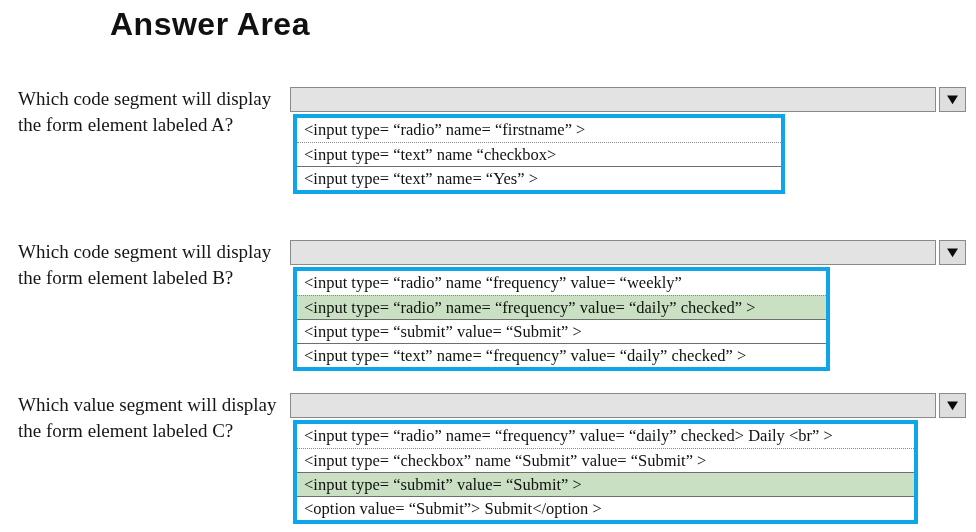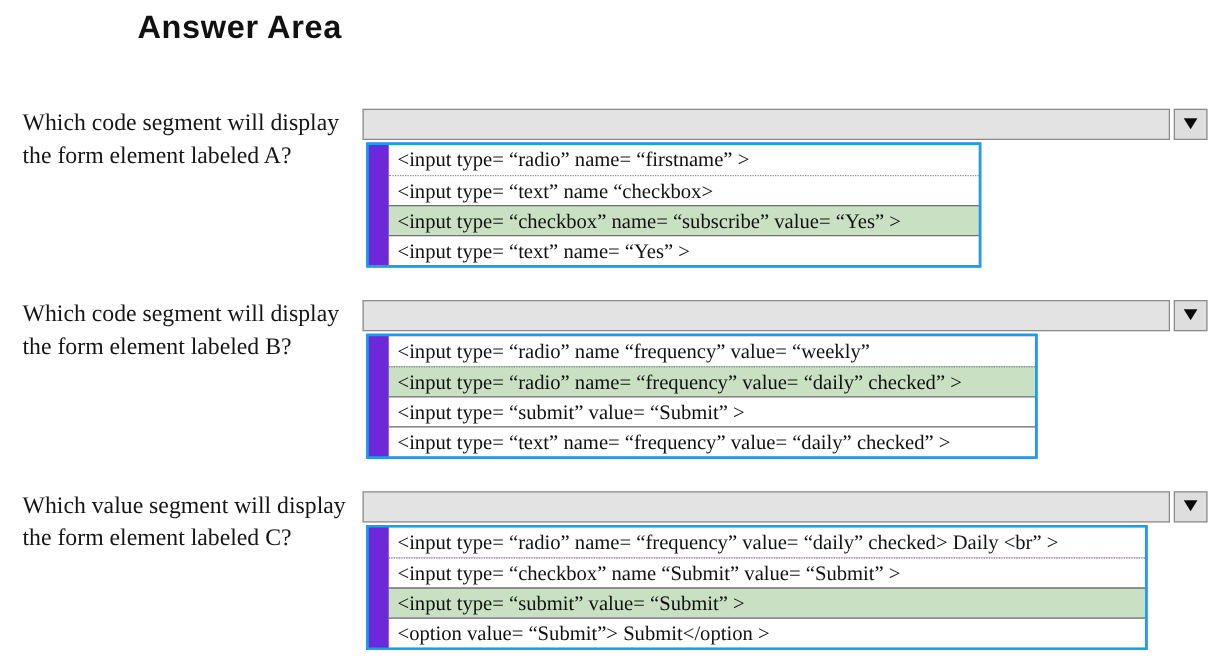--- a/index.html
+++ b/index.html
@@ -11,21 +11,21 @@
     background: #ffffff;
     font-family: "Liberation Serif", serif;
     color: #111111;
     overflow: hidden;
   }
   .title {
     position: absolute;
     left: 110px;
     top: 6px;
     font-family: "Liberation Sans", sans-serif;
-    font-size: 26px;
+    font-size: 32px;
     font-weight: 700;
     color: #111111;
     letter-spacing: 0.5px;
   }
   .question { position: absolute; left: 0; right: 0; }
   .q1 { top: 85px; }
   .q2 { top: 238px; }
   .q3 { top: 391px; }
   .qlabel {
     position: absolute;
@@ -63,23 +63,22 @@
   .dd-arrow {
     font-size: 15px;
     line-height: 1;
     color: #0a0a0a;
     transform: scaleX(1.25);
   }
   .options {
     position: absolute;
     left: 293px;
     top: 29px;
-    background: #6d28d9;
-    border: 2px solid #0ea5e9;
-    padding-left: 16px;
+    background: #a16207;
+    border: 4px solid #0ea5e9;
   }
   .w1 { width: 492px; }
   .w2 { width: 537px; }
   .w3 { width: 625px; }
   .option-row {
     height: 24px;
     line-height: 24px;
     padding-left: 7px;
     font-size: 16.5px;
     white-space: nowrap;
@@ -101,21 +100,20 @@
     <div class="qlabel">Which code segment will display the form element labeled A?</div>
     <div class="dropdown">
       <div class="dd-bar"></div>
       <div class="dd-btn">
         <span class="dd-arrow">▼</span>
       </div>
     </div>
     <div class="options w1">
       <div class="option-row">&lt;input type= “radio” name= “firstname” &gt;</div>
       <div class="option-row">&lt;input type= “text” name “checkbox&gt;</div>
-      <div class="option-row highlight">&lt;input type= “checkbox” name= “subscribe” value= “Yes” &gt;</div>
       <div class="option-row">&lt;input type= “text” name= “Yes” &gt;</div>
     </div>
   </section>
 
   <section class="question q2">
     <div class="qlabel">Which code segment will display the form element labeled B?</div>
     <div class="dropdown">
       <div class="dd-bar"></div>
       <div class="dd-btn">
         <span class="dd-arrow">▼</span>

